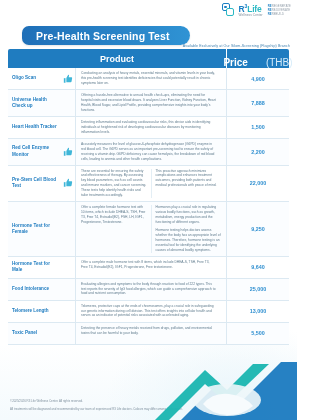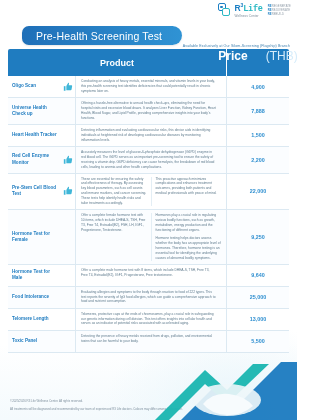--- a/index.html
+++ b/index.html
@@ -35,60 +35,60 @@
   }
   .logo-mark .sq.a { left: 0; top: 0; }
   .logo-mark .sq.b { left: 4px; top: 5px; border-color: #2bb9c4; }
   .logo-mark .dot {
     position: absolute; width: 2.4px; height: 2.4px; border-radius: 50%;
     background: #1b7fc4; left: 2.6px; top: 2.6px;
   }
   .logo-text { display: flex; flex-direction: column; line-height: 1; }
   .logo-name { font-size: 8.5px; font-weight: 700; color: #1b7fc4; letter-spacing: -0.2px; }
   .logo-name sup { font-size: 5px; vertical-align: super; }
-  .logo-name .lt { color: #2bb9c4; font-family: Liberation Mono, monospace; }
+  .logo-name .lt { color: #2bb9c4; }
   .logo-sub { font-size: 3.1px; color: #7a8b99; letter-spacing: 0.1px; margin-top: 1px; }
   .logo-tag { display: flex; flex-direction: column; gap: 0.6px; margin-left: 3px; }
   .logo-tag div { font-size: 2.7px; color: #8e9aa6; letter-spacing: 0.1px; white-space: nowrap; }
   .logo-tag b { color: #1b7fc4; font-weight: 700; }
 
   
   .title-row { position: relative; height: 24px; }
   .title-banner {
     position: absolute; left: 22px; top: 2px;
     height: 19px; padding: 0 20px 0 14px;
     display: flex; align-items: center;
     background: linear-gradient(90deg, #1f6fb8 0%, #2a86c9 65%, #2f93d4 100%);
     border-radius: 10px 14px 14px 10px;
     box-shadow: 0 1px 2px rgba(0,0,0,0.10);
   }
   .title-banner h1 {
-    font-size: 10.5px; font-weight: 400; color: #ffffff; letter-spacing: 0.15px;
+    font-size: 10.5px; font-weight: 700; color: #ffffff; letter-spacing: 0.15px;
     white-space: nowrap;
   }
   .subtitle {
     position: absolute; right: 7px; bottom: 0px;
     font-size: 3.6px; color: #3f7fae; letter-spacing: 0.1px; white-space: nowrap;
   }
 
   
   .table { margin: 1px 8px 0 8px; }
   .thead {
-    display: flex; height: 27px;
+    display: flex; height: 19px;
     background: #1f7cc0;
     border-radius: 2px 2px 0 0;
   }
   .th-product {
     flex: 1; display: flex; align-items: center; justify-content: center;
     font-size: 9px; font-weight: 700; color: #fff;
     border-right: 1px solid #ffffff;
   }
   .th-price {
-    width: 62px; display: flex; align-items: flex-start; justify-content: center;
-    font-size: 12px; font-weight: 700; color: #fff;
+    width: 62px; display: flex; align-items: flex-end; justify-content: center;
+    font-size: 10px; font-weight: 700; color: #fff;
   }
   .th-price .unit { font-weight: 400; margin-left: 18px; color: #d6ecfa; }
 
   .row {
     display: flex; align-items: stretch;
     border-bottom: 1px solid #dce9f2;
     background: #ffffff;
     min-height: 22px;
   }
   .row:nth-child(even) { background: #fbfdff; }

